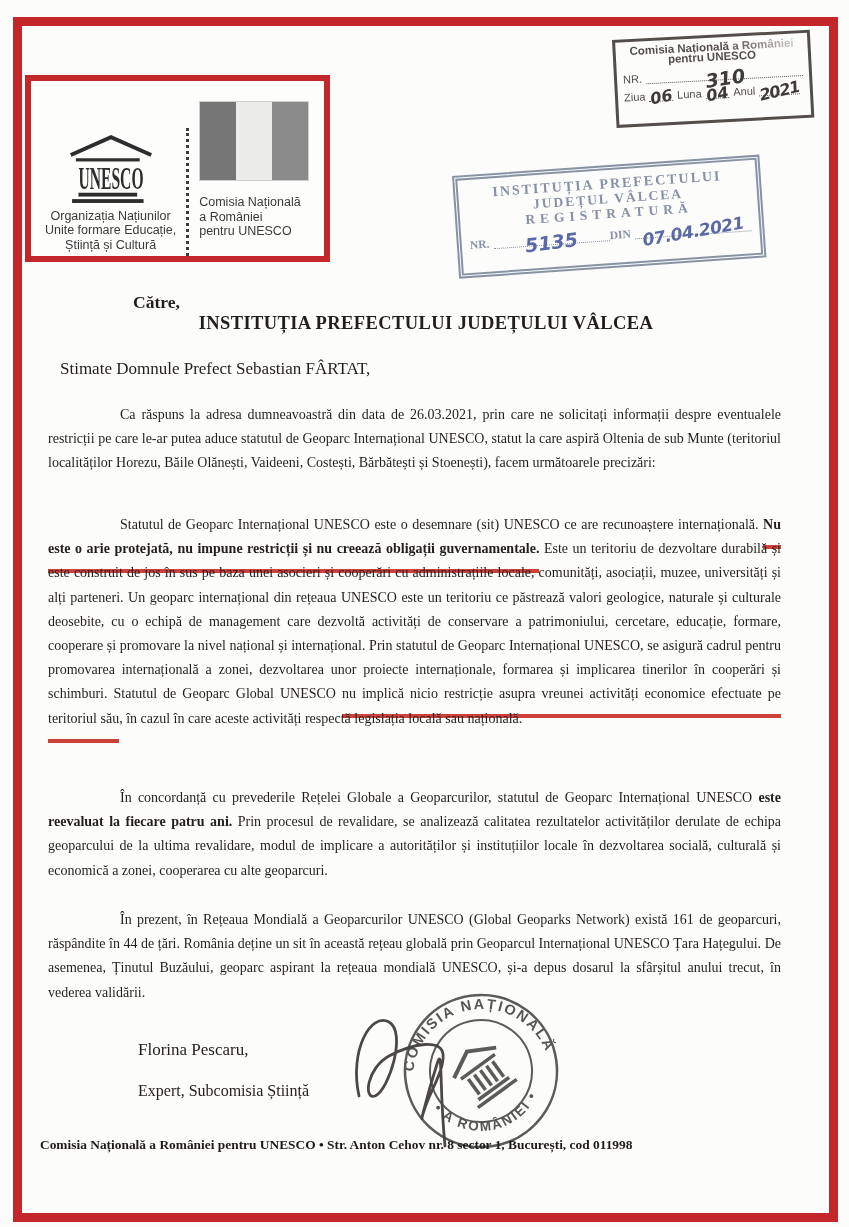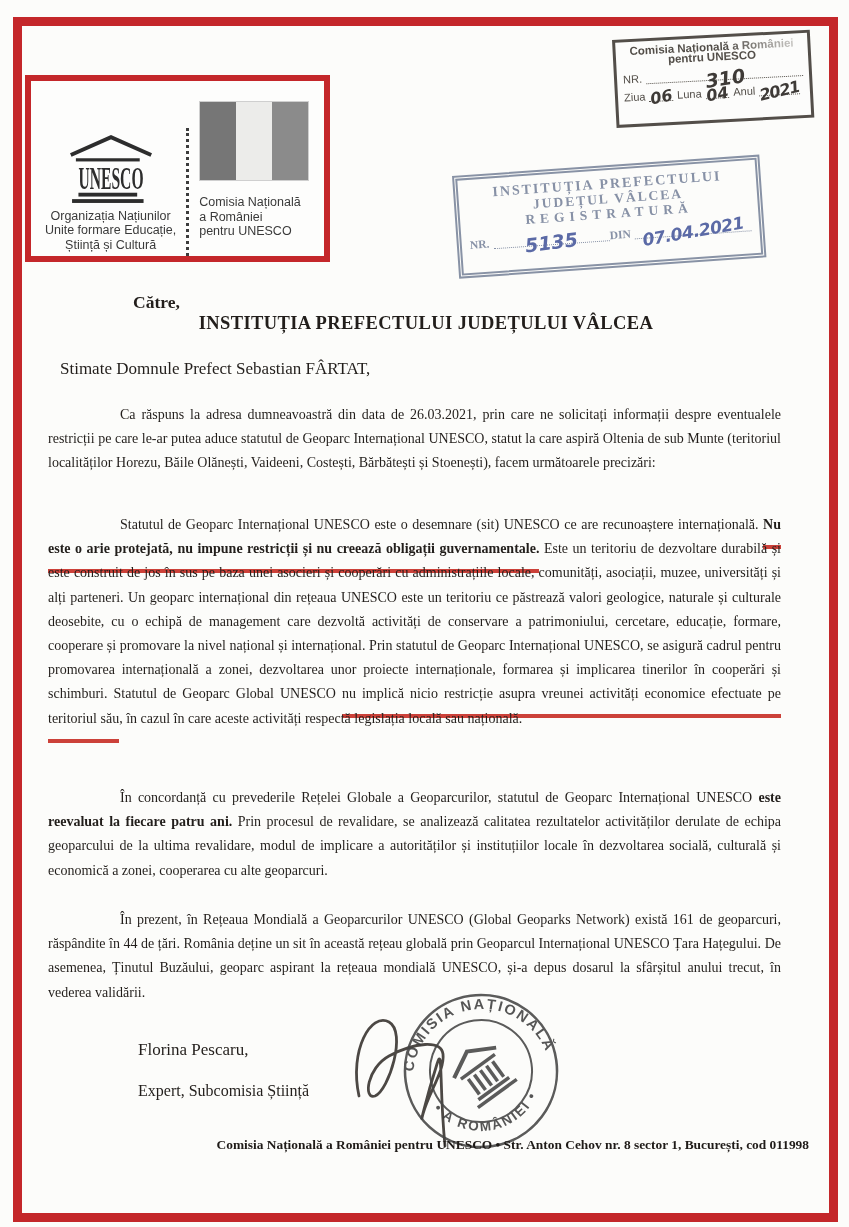--- a/index.html
+++ b/index.html
@@ -62,21 +62,21 @@
   .ul-red{border-bottom:4px solid rgba(198,44,36,.9);padding-bottom:13px;}
 
   .signer-name{position:absolute;left:138px;top:1040px;font-size:17px;}
   .signer-title{position:absolute;left:138px;top:1082px;font-size:16px;}
 
   
   .round-stamp{position:absolute;left:396px;top:986px;transform:rotate(-8deg);opacity:.88;}
   .signature{position:absolute;left:338px;top:998px;opacity:.9;}
 
   
-  .footer{position:absolute;left:40px;top:1134px;width:769px;text-align:right;font-size:13.4px;font-weight:bold;line-height:21px;color:#1f1b18;}
+  .footer{position:absolute;left:40px;top:1134px;width:769px;text-align:left;font-size:13.4px;font-weight:bold;line-height:21px;color:#1f1b18;}
   .link{text-decoration:underline;color:#1f1b18;}
 </style>
 </head>
 <body>
 
 <div class="page">
   <div class="frame"></div>
 
   <div class="logo-box">
     <div class="logo-left">

